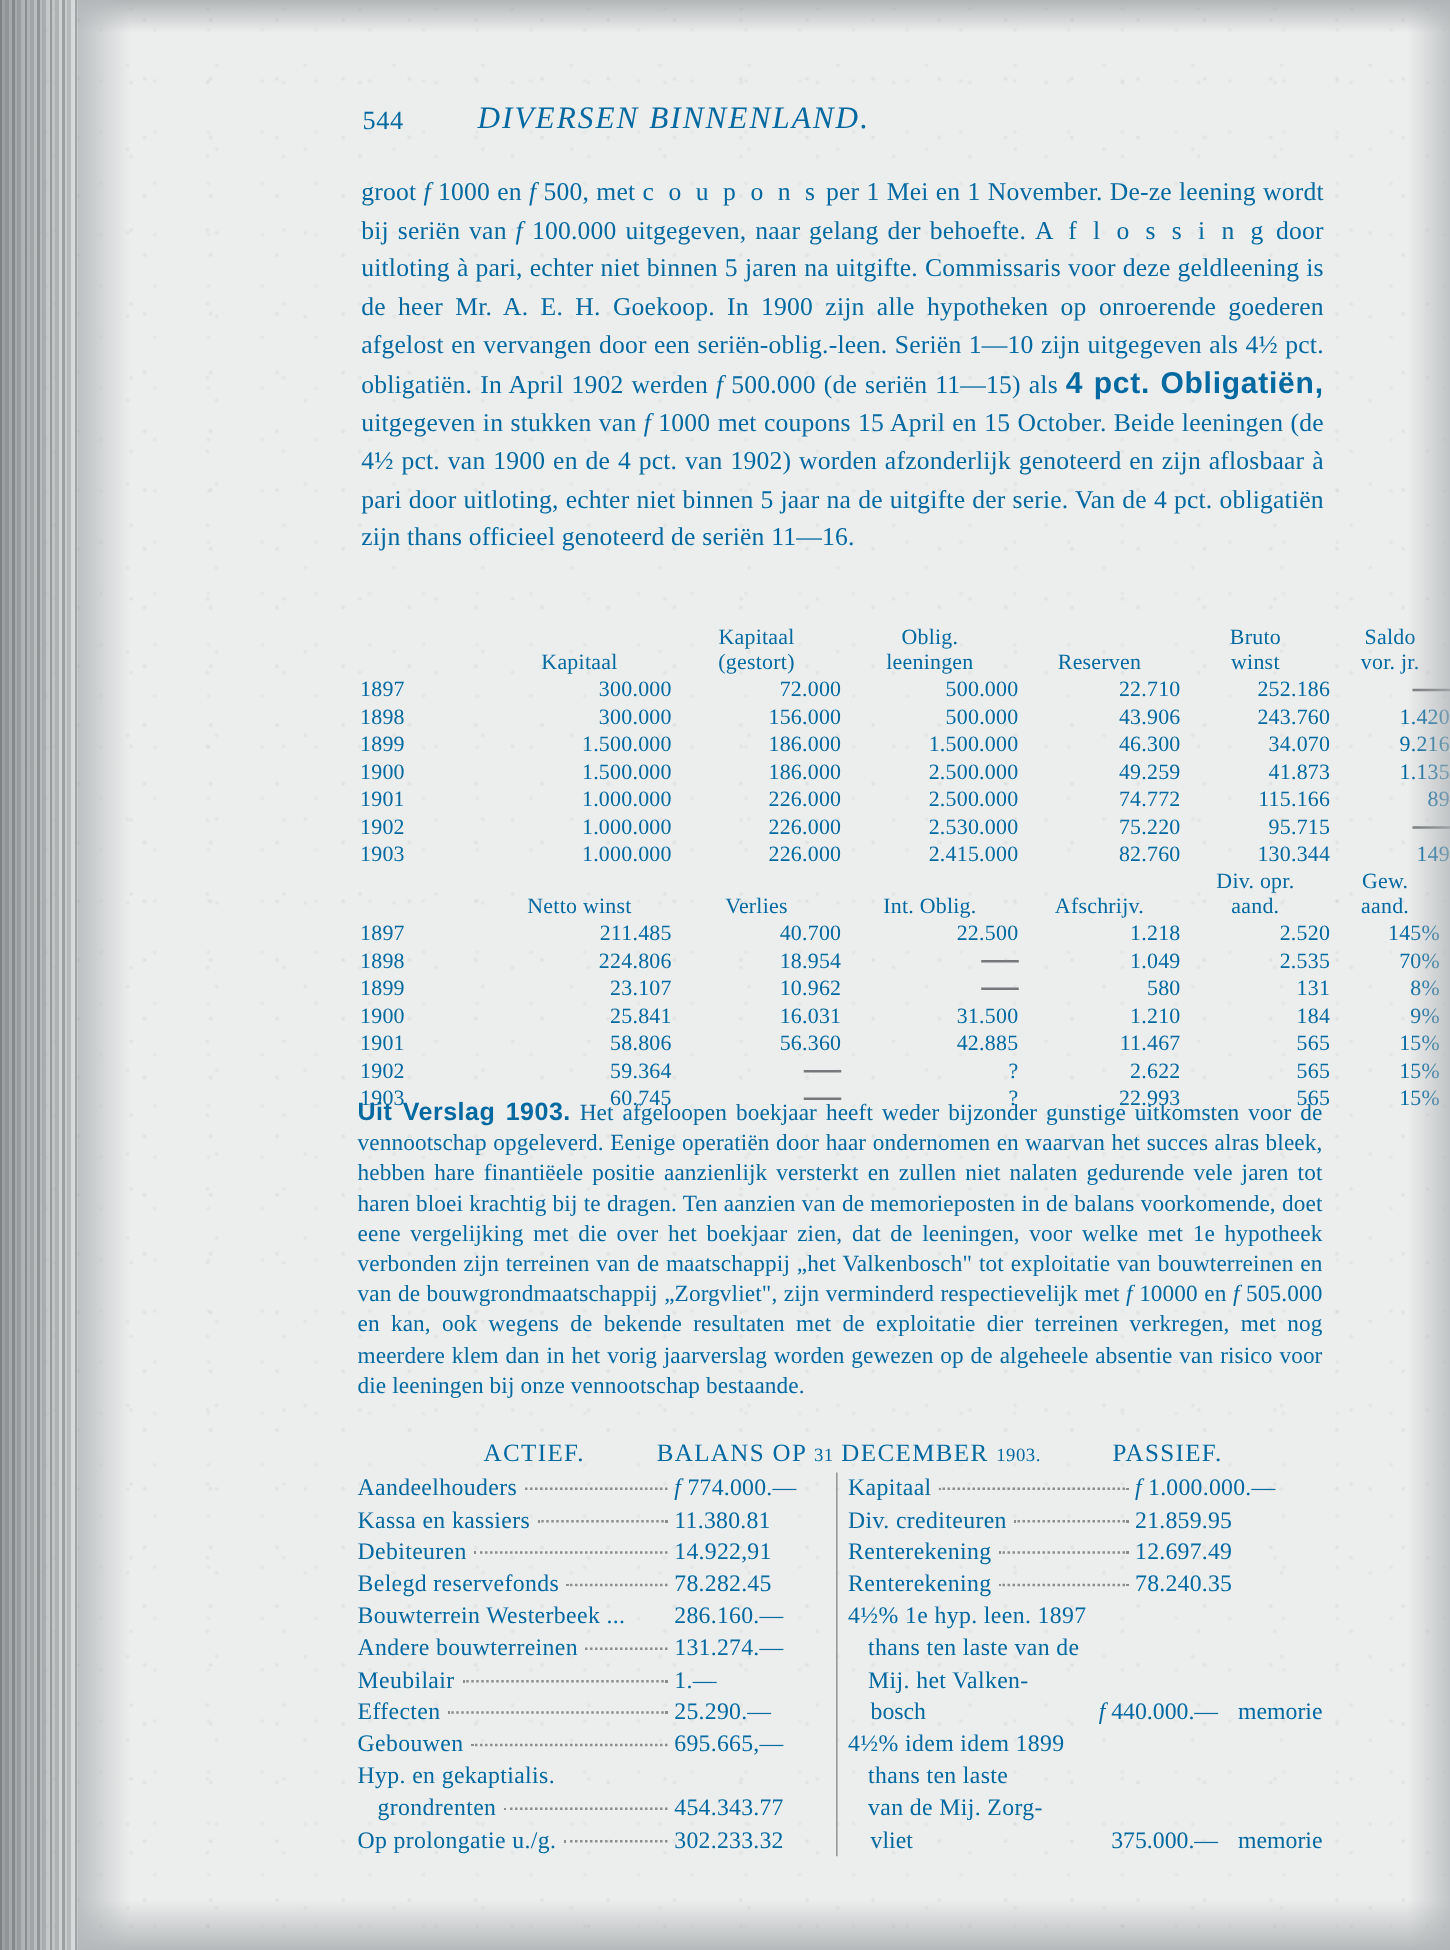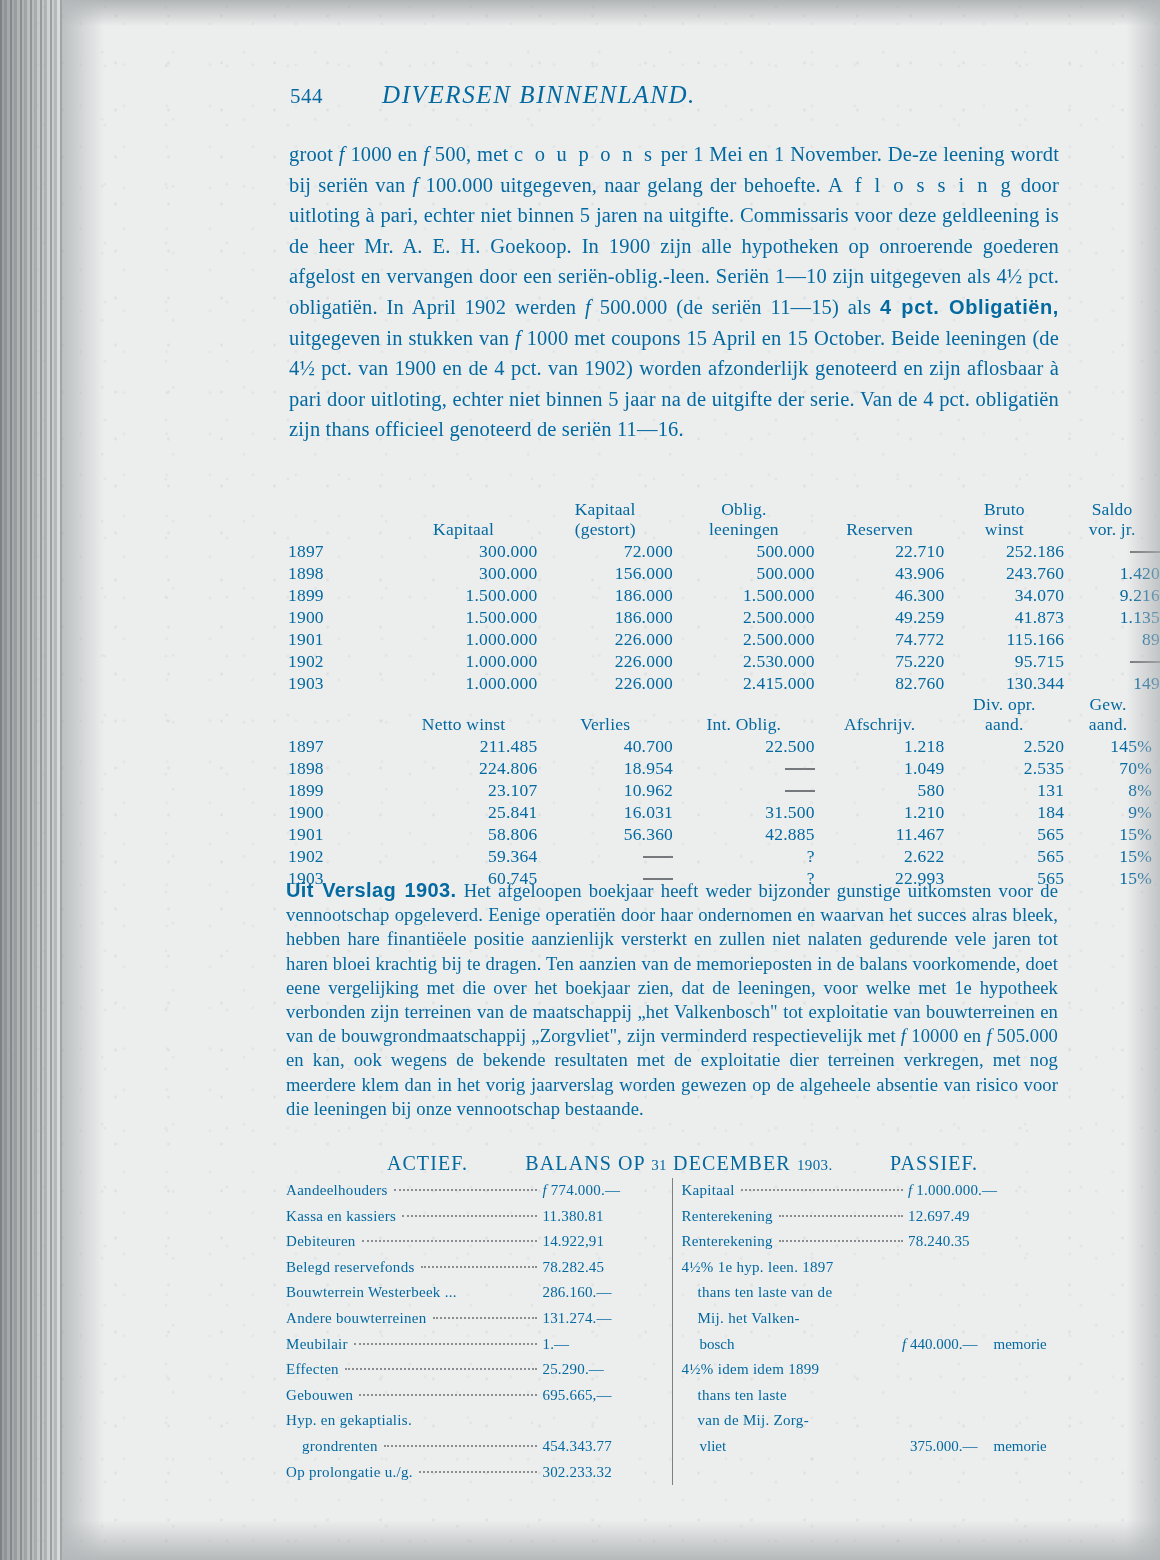--- a/index.html
+++ b/index.html
@@ -79,21 +79,21 @@
   }
 
   
   .body-main {
     position: absolute; left: 185px; top: 139px; width: 770px;
     font-size: 20.5px; line-height: 30.6px;
     text-align: justify;
     letter-spacing: .15px;
   }
   .body-main .sp { letter-spacing: 3px; }
-  .bold-obl { font-family: "Liberation Sans", sans-serif; font-weight: bold; font-size: 20px; letter-spacing: .6px; }
+  .bold-obl { font-family: "Liberation Sans", sans-serif; font-weight: bold; font-size: 24px; letter-spacing: .6px; }
   .fsym { font-style: italic; font-family: "Liberation Serif", serif; }
 
   
   table.fin {
     position: absolute;
     border-collapse: collapse;
     font-size: 17.5px;
     line-height: 19px;
   }
   table.fin th {
@@ -150,21 +150,21 @@
     font-size: 20px; letter-spacing: 1.1px;
     display: flex;
   }
   .balans-head .bh-actief { width: 182px; text-align: right; }
   .balans-head .bh-mid { flex: 1; text-align: center; }
   .balans-head .bh-passief { width: 168px; text-align: left; }
   .balans-head .bh-mid .yr { font-size: 15px; letter-spacing: .4px; }
 
   .balans {
     position: absolute; left: 182px; top: 1178px; width: 772px;
-    font-size: 15px; line-height: 25.6px;
+    font-size: 19px; line-height: 25.6px;
     display: flex;
   }
   .bal-col { position: relative; }
   .bal-left { width: 385px; border-right: 1.5px solid #7e8183; padding-right: 6px; }
   .bal-right { width: 381px; padding-left: 8px; }
   .bal-row { display: flex; align-items: baseline; white-space: nowrap; height: 25.6px; }
   .bal-label { letter-spacing: .3px; }
   .leader {
     flex: 1 1 auto;
     min-width: 10px;
@@ -460,20 +460,25 @@
             <span class="bal-val">302.233.32</span>
           </div>
         </div>
       <div class="bal-col bal-right" id="bal-right">
           <div class="bal-row">
             <span class="bal-label">Kapitaal</span>
             <span class="leader"></span>
             <span class="bal-val"><span class="fsym">f</span> 1.000.000.—</span>
           </div>
           <div class="bal-row">
+            <span class="bal-label">Div. crediteuren</span>
+            <span class="leader"></span>
+            <span class="bal-val">21.859.95</span>
+          </div>
+          <div class="bal-row">
             <span class="bal-label">Renterekening</span>
             <span class="leader"></span>
             <span class="bal-val">12.697.49</span>
           </div>
           <div class="bal-row">
             <span class="bal-label">Renterekening</span>
             <span class="leader"></span>
             <span class="bal-val">78.240.35</span>
           </div>
           <div class="bal-row plain"><span class="bal-label">4½% 1e hyp. leen. 1897</span></div>

